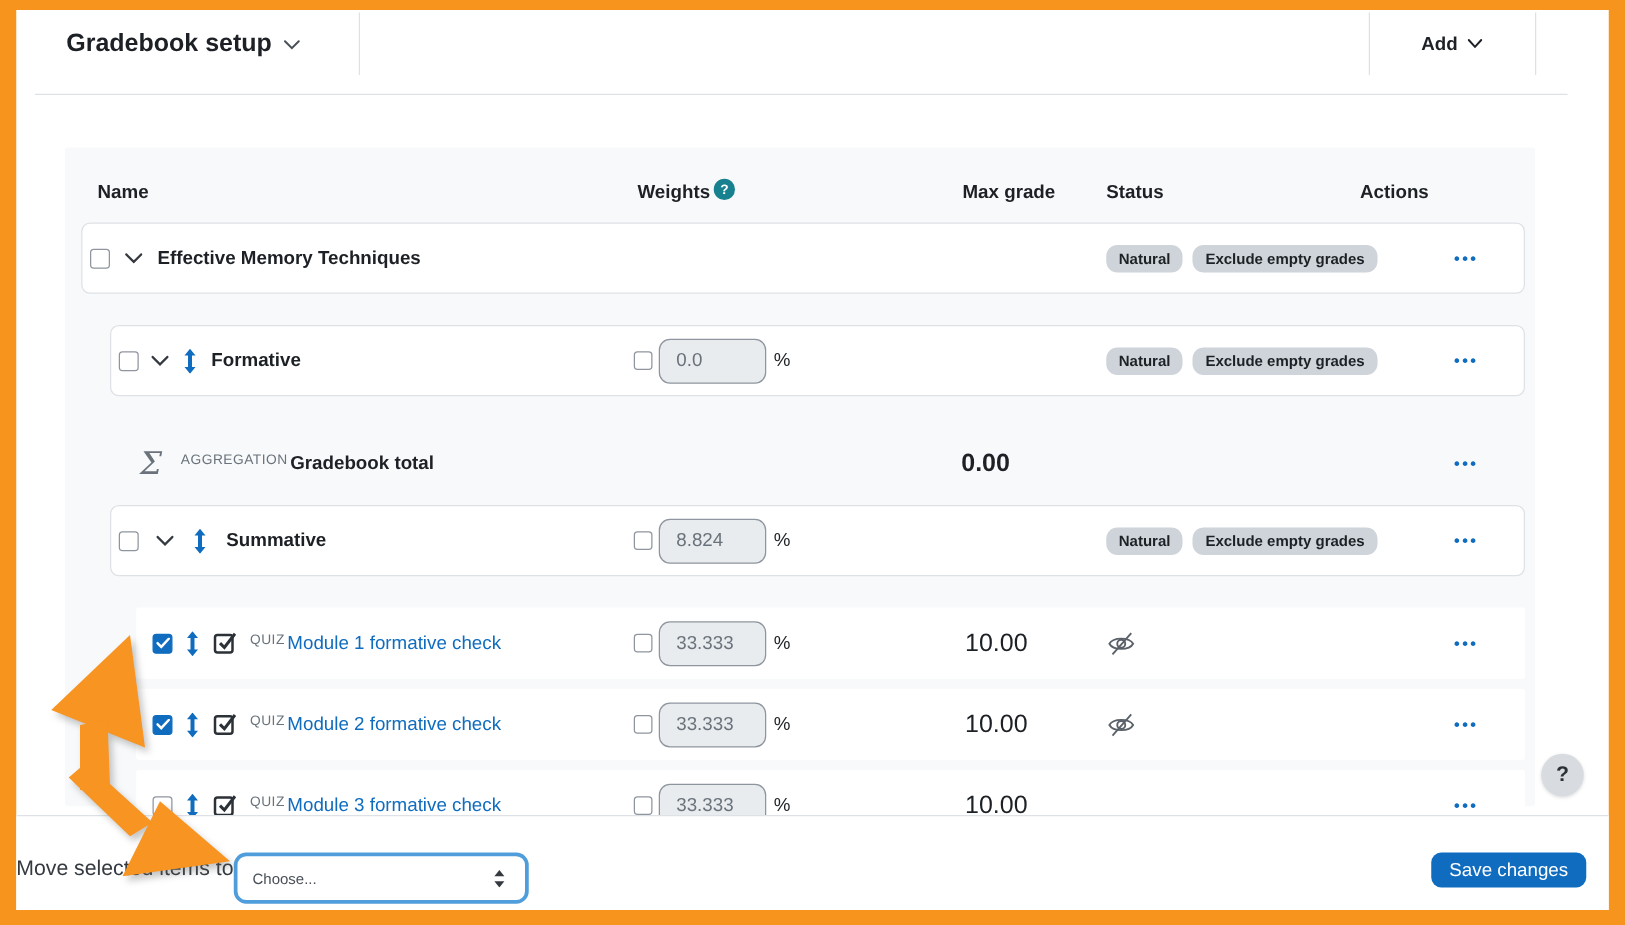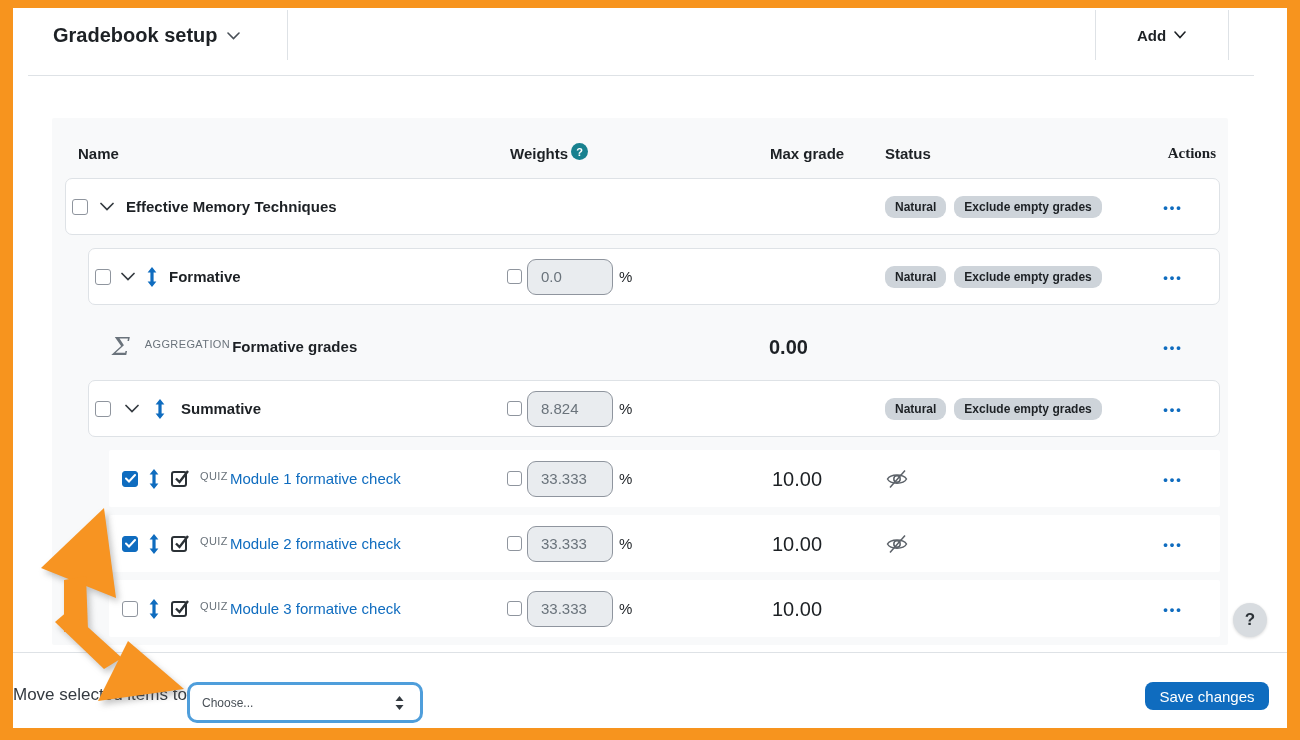--- a/index.html
+++ b/index.html
@@ -33,29 +33,29 @@
   .gtable {
     position:absolute; left:39px; top:110px; width:1176px; height:527px;
     background:#f8f9fa; border-radius:2px;
   }
   .thead { position:relative; height:60px; }
   .th { position:absolute; top:27px; font-size:15px; font-weight:bold; color:#1d2125; }
   .th-name { left:26px; }
   .th-weights { left:458px; display:flex; align-items:center; gap:3px; }
   .th-max { left:718px; }
   .th-status { left:833px; }
-  .th-actions { left:1078px; width:86px; text-align:right;font-family:Liberation Serif, serif; }
+  .th-actions { left:1036px; width:86px; text-align:left; }
   .helpdot {
     width:17px; height:17px; border-radius:50%; background:#18818f; color:#fff;
     font-size:11px; font-weight:bold; display:flex; align-items:center; justify-content:center;
     cursor:pointer; margin-top:-4px;
   }
 
   .trow { position:relative; height:57px; }
-  .gap13 { margin-bottom:13px; } .gap8 { margin-bottom:8px; } .gap5 { margin-bottom:5px; }
+  .gap13 { margin-bottom:25px; } .gap8 { margin-bottom:8px; } .gap5 { margin-bottom:5px; }
   .card {
     position:absolute; top:0; bottom:0; right:8px;
     background:#fff; border:1px solid #dee2e6; border-radius:7px;
   }
   .card.l0 { left:13px; } .card.l1 { left:36px; }
   .card.item { left:57px; border:none; border-radius:2px; }
 
   .cell-name { position:absolute; top:0; bottom:0; display:flex; align-items:center; }
   .cell-weight { position:absolute; left:455px; top:50%; transform:translateY(-50%);
     display:flex; align-items:center; }
@@ -194,21 +194,21 @@
         <span class="badge">Exclude empty grades</span>
       </div>
       <div class="cell-actions"><span class="ellipsis">•••</span></div>
     </div>
 
     <div class="trow gap5">
       <div class="cell-name" style="left:60px; gap:15px;">
         <span class="sigma">Σ</span>
         <span class="name-stack">
           <span class="tiny-label">AGGREGATION</span>
-          <span class="catname">Formative grades</span>
+          <span class="catname">Gradebook total</span>
         </span>
       </div>
       <div class="cell-max bold">0.00</div>
       <div class="cell-actions"><span class="ellipsis">•••</span></div>
     </div>
 
     <div class="trow gap13">
       <div class="card l1"></div>
       <div class="cell-name" style="left:43px; gap:14px;">
         <span class="cbx"></span>

